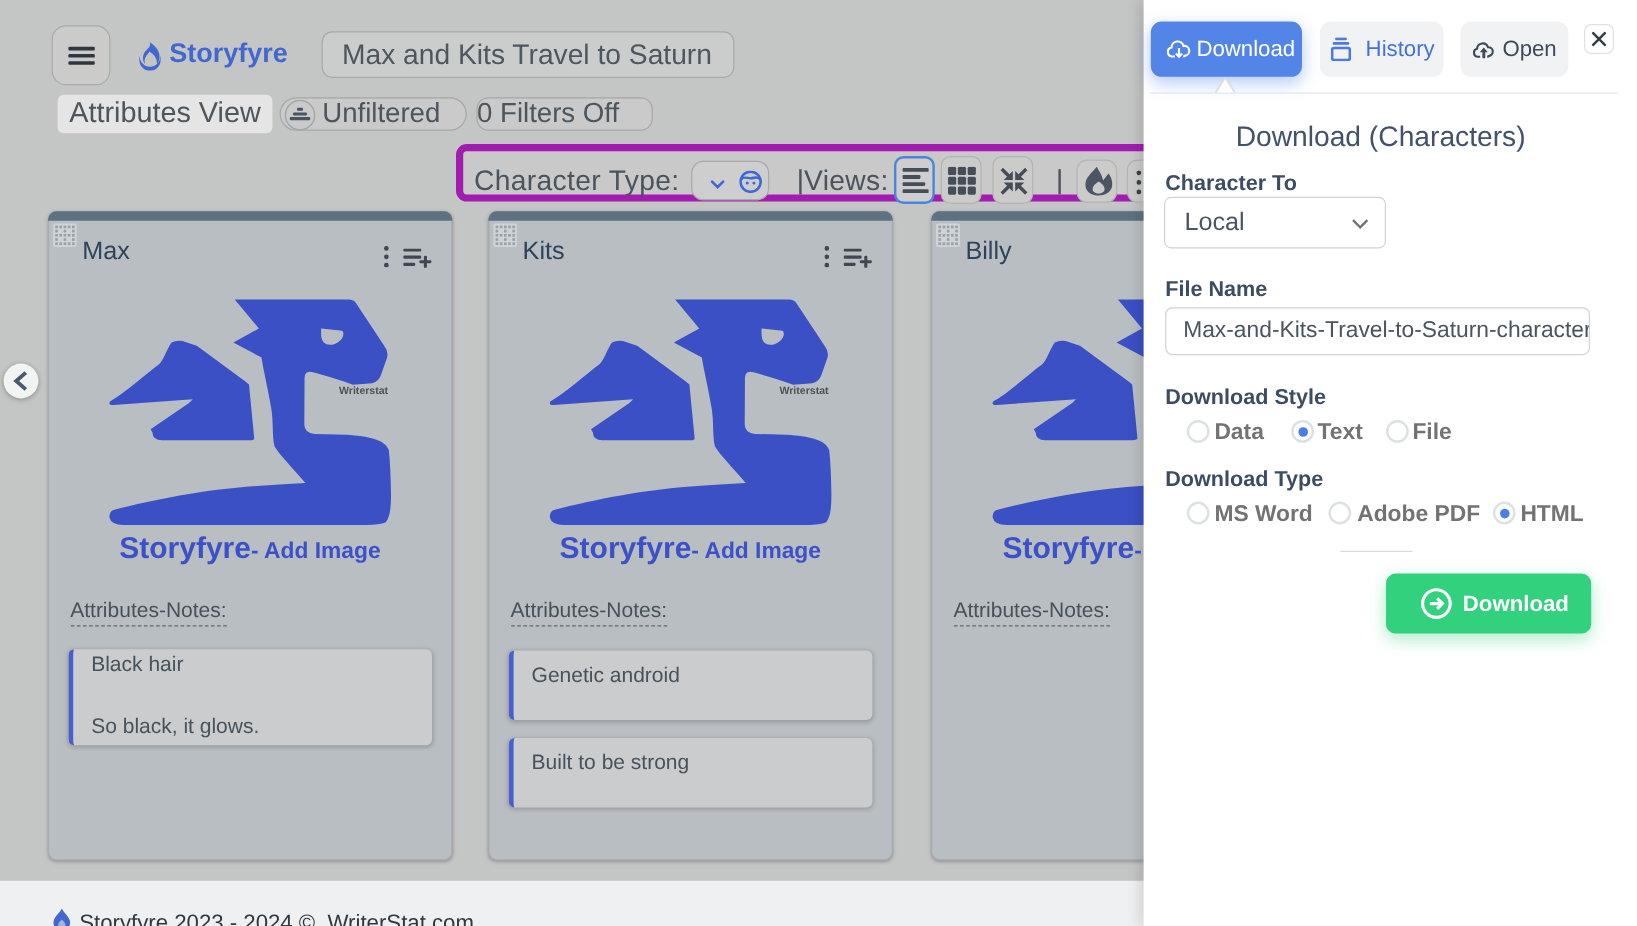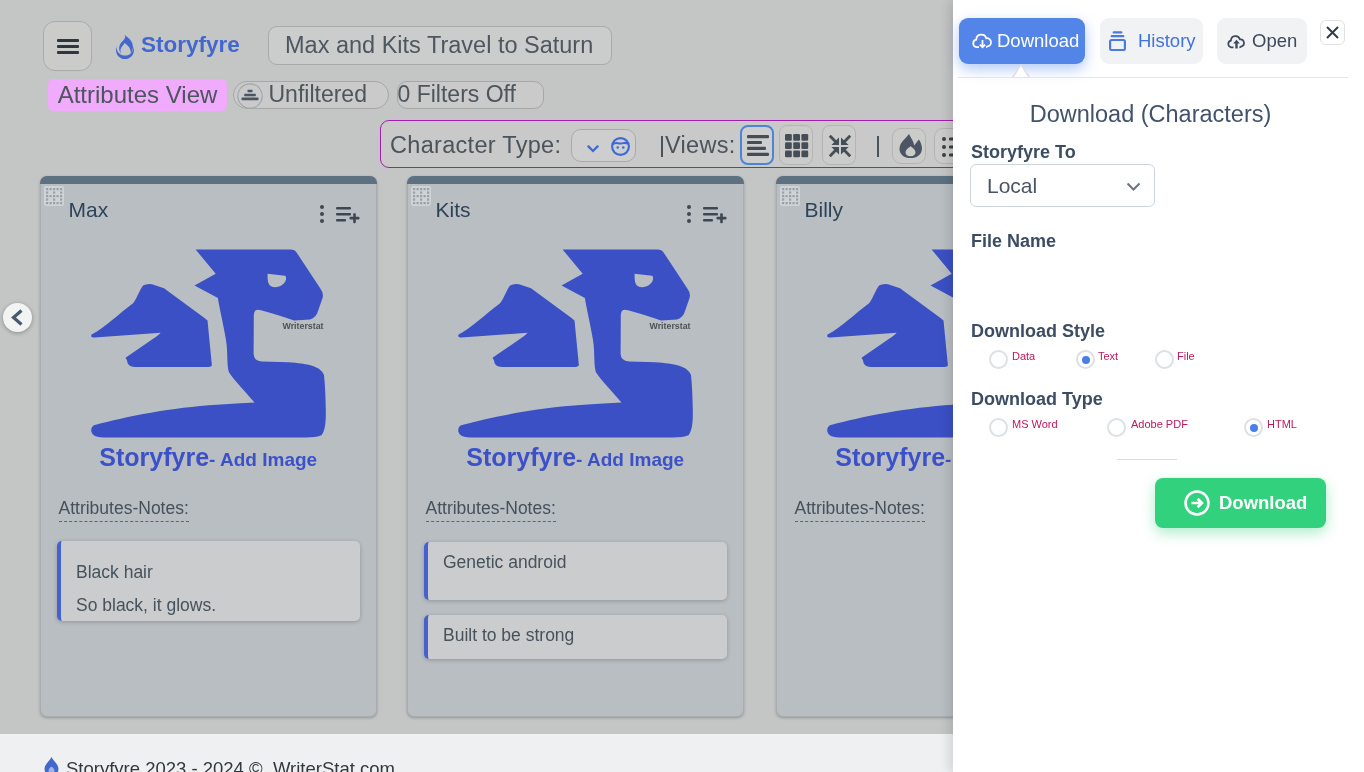--- a/index.html
+++ b/index.html
@@ -5,26 +5,26 @@
 *{margin:0;padding:0;box-sizing:border-box}
 html,body{width:1364px;height:772px;overflow:hidden;background:#c4c5c5;font-family:"Liberation Sans",sans-serif}
 .abs{position:absolute}
 
 #hamb{left:43px;top:21px;width:49px;height:50px;border:1.5px solid #a9aaab;border-radius:12px;background:#cbccca}
 #hamb i{position:absolute;left:13px;width:22px;height:2.5px;background:#2e3740;border-radius:1px}
 #logoflame{left:116px;top:35px}
 #logotext{left:141px;top:32px;font-size:22.5px;font-weight:bold;color:#4268cf}
 #titleinput{left:268px;top:26px;width:344px;height:39px;border:1.5px solid #a8a9aa;border-radius:9px;background:#cbcccc;color:#4e5760;font-size:23.5px;line-height:37px;padding-left:16px}
 
-#avchip{left:48px;top:79px;width:179px;height:32px;background:#f0abfc;border-radius:5px;color:#4d555d;font-size:24px;line-height:32px;text-align:center}
+#avchip{left:48px;top:79px;width:179px;height:32px;background:#e5e5e5;border-radius:5px;color:#4d555d;font-size:24px;line-height:32px;text-align:center}
 .pill{height:27.5px;top:81px;border:1.5px solid #a6a7a8;border-radius:14px;background:#c9cac9;color:#4d555d;font-size:23px;line-height:24px}
 #unf{left:232.5px;width:156.5px;padding-left:35px}
 #fof{left:396.5px;width:147px;text-align:left;border-radius:10px}
 
-#tbar{left:380px;top:120px;width:600px;height:48px;border:1px solid #a21caf;border-radius:9px 0 0 9px;background:#c8c9c8}
+#tbar{left:380px;top:120px;width:600px;height:48px;border:6px solid #a21caf;border-radius:9px 0 0 9px;background:#c8c9c8}
 #tbar .lbl{position:absolute;color:#4b545c;font-size:23.5px;top:11px;letter-spacing:.3px}
 #ctpill{left:189.5px;top:8.4px;width:65px;height:33px;border:1px solid #a8a9aa;border-radius:10px;background:#cdcecd}
 .tbtn{position:absolute;top:4px;width:34px;height:40px;border:1px solid #b3b4b5;border-radius:8px;background:#cbccca}
 .sep{position:absolute;top:15px;width:2px;height:21px;background:#4b545c}
 
 .card{top:175.8px;width:337.5px;height:541px;background:#b9bec3;border:1px solid #a9adb1;border-radius:7px;box-shadow:0 1px 3px rgba(0,0,0,.25)}
 .card::before{content:"";position:absolute;left:-1px;top:-1px;width:337.5px;height:8px;background:#5d7181;border-radius:7px 7px 0 0}
 .chandle{position:absolute;left:3px;top:9px}
 .ctitle{position:absolute;left:28px;top:21px;font-size:21px;font-weight:400;color:#2f4358}
 .cdots{position:absolute;right:52px;top:28px}
@@ -50,21 +50,21 @@
 #pdiv{position:absolute;left:5px;top:77px;width:390px;height:1px;background:#e3e5e8}
 #caret-o{position:absolute;left:59px;top:64px;width:0;height:0;border-left:9px solid transparent;border-right:9px solid transparent;border-bottom:13px solid #dcdee1}
 #caret-i{position:absolute;left:61px;top:66px;width:0;height:0;border-left:7px solid transparent;border-right:7px solid transparent;border-bottom:11px solid #fff}
 #ptitle{position:absolute;left:0;top:101px;width:395px;text-align:center;font-size:23.5px;color:#42526b}
 .plabel{position:absolute;left:18px;font-size:18px;font-weight:bold;color:#3c4d63}
 #psel{position:absolute;left:17px;top:164px;width:185px;height:43px;border:1px solid #ced4da;border-radius:6px;background:#fff;color:#4a5462;font-size:21px;line-height:41px;padding-left:16px}
 #pinput{position:absolute;left:18px;top:256px;width:354px;height:40px;border:1px solid #ced4da;border-radius:6px;background:#fff;color:#4a5560;font-size:19px;line-height:38px;padding-left:14px;white-space:nowrap;overflow:hidden}
 .radio{position:absolute;width:19px;height:19px;border:2px solid #dce1e6;border-radius:50%;background:#fff}
 .radio.on{border-color:#dce1e6}
 .radio.on i{position:absolute;left:3.5px;top:3.5px;width:8px;height:8px;border-radius:50%;background:#4a7fe8}
-.rlabel{position:absolute;font-size:11px;font-weight:normal;color:#be185d}
+.rlabel{position:absolute;font-size:19px;font-weight:bold;color:#737373}
 #pdiv2{position:absolute;left:164px;top:459px;width:60px;height:1px;background:#d9dcdf}
 #greenbtn{position:absolute;left:202px;top:478px;width:171px;height:50px;background:#31d17d;border-radius:8px;box-shadow:0 5px 14px rgba(49,209,125,.4);color:#fff;font-size:18.5px;font-weight:600;line-height:50px}
 </style>
 </head>
 <body>
 
 <div class="abs" id="hamb">
     <i style="top:17px"></i>
     <i style="top:23px"></i>
     <i style="top:29px"></i>
@@ -204,21 +204,21 @@
     </svg>
 <svg class="cimg" width="242" height="192" viewBox="0 0 242 192">
  <path fill="#3b50c5" d="M108.6,1.5 L203.3,1.5 Q208,1.5 209.6,4.5 L233,40 Q237.3,45.5 235.3,50.8 L231,63 Q229.3,69.6 223,71.4 L207,72.6 Q193,67.5 174,62.3 Q167,60.2 166.8,67 L166.6,106 Q166.8,112.8 175,113.6 L201.6,114.2 C220,115.5 234,118 237,127 C238.2,138 238.6,150 238.8,162 C239,174 238.2,182.5 234.5,187.2 Q229,189.4 219,189.4 L16,189.4 Q5.5,189.4 4.3,183.5 Q3.8,179 7,177.2 C40,168.5 85,159.5 130,156.8 Q150,155.4 167.5,154.5 C157,142 146,131 141.8,124 C139.6,116 141,104 139,92 C136.8,78 132,58 130.9,49.9 L107.5,37.5 L128.7,25.7 Z"></path>
  <path fill="#3b50c5" d="M77,40.2 L117.5,70 L120.5,72.4 L124.8,116.5 Q125.5,118.9 121,118.9 L48,118.9 Q40.2,118.9 40.05,112.5 L38.5,109.8 L70.5,87.8 L73.7,84.8 L7.5,89.5 Q3,89.9 4.6,86.6 C17.5,79.5 33,64.8 45.8,55.4 C49,52.7 52.5,42 56,37.5 Q60,35.3 65,36.2 Z"></path>
  <path fill="#b9bec3" d="M180.6,25.7 L198.1,27.7 Q199.5,28.5 199,31.5 Q198,36 192,38.6 Q186,40.6 182.6,37.2 Q180.4,34.2 180.6,29.7 Z"></path>
  <text x="216" y="80.5" font-size="8.8" font-weight="bold" fill="#4d5257" text-anchor="middle" font-family="Liberation Sans">Writerstat</text>
 </svg>
     <div class="cbrand">Storyfyre<small>- Add Image</small></div>
     <div class="cattr">Attributes-Notes:</div>
     <div class="note" style="top:364px;height:80px">
-      <p style="top:21px">Black hair</p>
+      <p style="top:2px">Black hair</p>
       <p style="top:54px">So black, it glows.</p>
     </div>
   </div>
 <div class="abs card" style="left:406.5px" id="card2">
   <div class="ctitle">Kits</div>
 <svg class="chandle" width="20" height="20" viewBox="0 0 20 20">
       <rect width="20" height="20" fill="#ced3d8" rx="2"></rect>
       <g fill="#9aa0a6">
 <rect x="2" y="2" width="2.2" height="2.2"></rect>
         <rect x="5.5" y="2" width="2.2" height="2.2"></rect>
@@ -263,21 +263,21 @@
  <path fill="#3b50c5" d="M108.6,1.5 L203.3,1.5 Q208,1.5 209.6,4.5 L233,40 Q237.3,45.5 235.3,50.8 L231,63 Q229.3,69.6 223,71.4 L207,72.6 Q193,67.5 174,62.3 Q167,60.2 166.8,67 L166.6,106 Q166.8,112.8 175,113.6 L201.6,114.2 C220,115.5 234,118 237,127 C238.2,138 238.6,150 238.8,162 C239,174 238.2,182.5 234.5,187.2 Q229,189.4 219,189.4 L16,189.4 Q5.5,189.4 4.3,183.5 Q3.8,179 7,177.2 C40,168.5 85,159.5 130,156.8 Q150,155.4 167.5,154.5 C157,142 146,131 141.8,124 C139.6,116 141,104 139,92 C136.8,78 132,58 130.9,49.9 L107.5,37.5 L128.7,25.7 Z"></path>
  <path fill="#3b50c5" d="M77,40.2 L117.5,70 L120.5,72.4 L124.8,116.5 Q125.5,118.9 121,118.9 L48,118.9 Q40.2,118.9 40.05,112.5 L38.5,109.8 L70.5,87.8 L73.7,84.8 L7.5,89.5 Q3,89.9 4.6,86.6 C17.5,79.5 33,64.8 45.8,55.4 C49,52.7 52.5,42 56,37.5 Q60,35.3 65,36.2 Z"></path>
  <path fill="#b9bec3" d="M180.6,25.7 L198.1,27.7 Q199.5,28.5 199,31.5 Q198,36 192,38.6 Q186,40.6 182.6,37.2 Q180.4,34.2 180.6,29.7 Z"></path>
  <text x="216" y="80.5" font-size="8.8" font-weight="bold" fill="#4d5257" text-anchor="middle" font-family="Liberation Sans">Writerstat</text>
 </svg>
     <div class="cbrand">Storyfyre<small>- Add Image</small></div>
     <div class="cattr">Attributes-Notes:</div>
     <div class="note" style="top:365px;height:58px">
       <p style="top:10px">Genetic android</p>
     </div>
-    <div class="note" style="top:438px;height:44px">
+    <div class="note" style="top:438px;height:58px">
       <p style="top:10px">Built to be strong</p>
     </div>
   </div>
 <div class="abs card" style="left:775.5px" id="card3">
   <div class="ctitle">Billy</div>
 <svg class="chandle" width="20" height="20" viewBox="0 0 20 20">
       <rect width="20" height="20" fill="#ced3d8" rx="2"></rect>
       <g fill="#9aa0a6">
 <rect x="2" y="2" width="2.2" height="2.2"></rect>
         <rect x="5.5" y="2" width="2.2" height="2.2"></rect>
@@ -361,25 +361,26 @@
       </svg><span style="margin-left:35px">Open</span></div>
   <div id="pclose">
       <svg class="abs" style="left:5px;top:5px" width="13" height="13" viewBox="0 0 13 13">
         <path stroke="#343b46" stroke-width="2" d="M1 1l11 11M12 1L1 12"></path>
       </svg>
     </div>
   <div id="pdiv"></div>
     <div id="caret-o"></div>
     <div id="caret-i"></div>
   <div id="ptitle">Download (Characters)</div>
-  <div class="plabel" style="top:142px">Storyfyre To</div>
+  <div class="plabel" style="top:142px">Character To</div>
   <div id="psel">Local<svg class="abs" style="left:155px;top:17px" width="15" height="10" viewBox="0 0 15 10">
         <path fill="none" stroke="#6b7480" stroke-width="2" d="M1.5 1.5l6 6 6-6"></path>
       </svg></div>
   <div class="plabel" style="top:231px">File Name</div>
+  <div id="pinput">Max-and-Kits-Travel-to-Saturn-character</div>
   <div class="plabel" style="top:321px">Download Style</div>
   <div class="radio" style="left:36px;top:350px"></div>
     <div class="rlabel" style="left:59px;top:350px">Data</div>
   <div class="radio on" style="left:123px;top:350px">
       <i></i>
     </div>
     <div class="rlabel" style="left:145px;top:350px">Text</div>
   <div class="radio" style="left:202px;top:350px"></div>
     <div class="rlabel" style="left:224px;top:350px">File</div>
   <div class="plabel" style="top:389px">Download Type</div>

